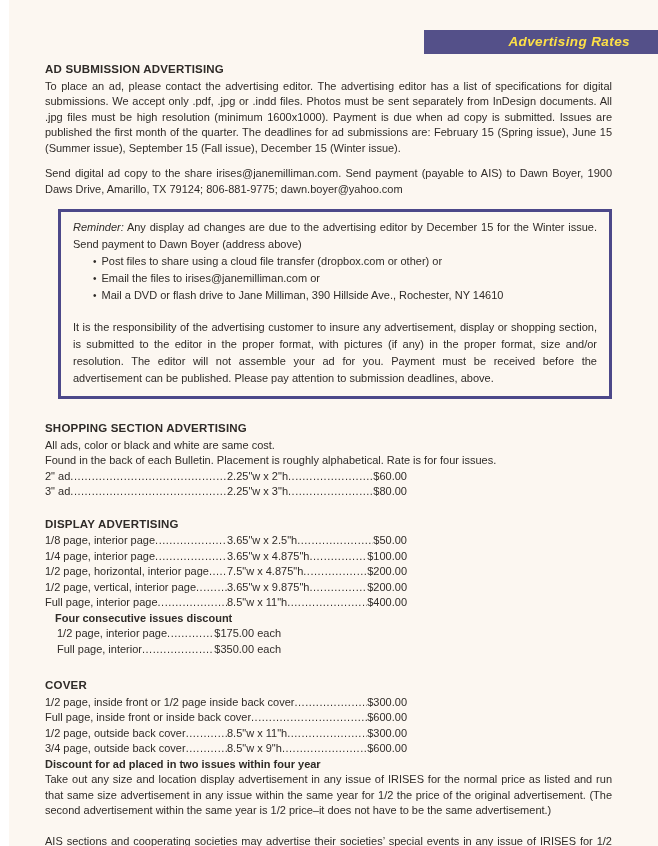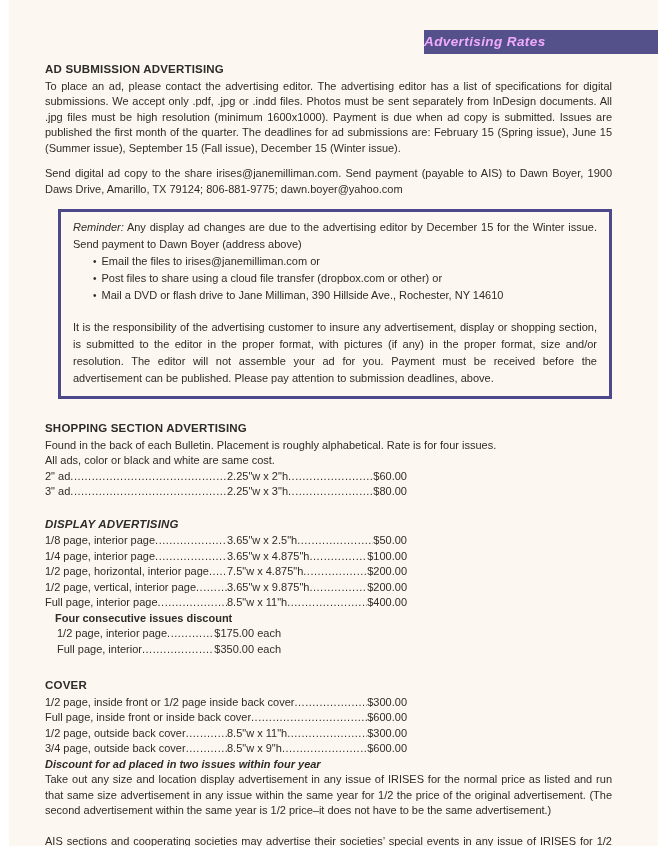--- a/index.html
+++ b/index.html
@@ -7,23 +7,23 @@
   body {
     margin:0; width:658px; height:846px; position:relative;
     background:#fcf7f1; color:#2f2b28;
     font-family:"Liberation Sans", sans-serif;
     font-size:11px; line-height:15.5px;
     overflow:hidden;
   }
   .edge-left { position:absolute; left:0; top:0; width:9px; height:100%; background:#ffffff; }
   .banner {
     position:absolute; top:30px; right:0; width:234px; height:24px;
-    background:#545089; color:#f0abfc;
+    background:#545089; color:#fde047;
     font-style:italic; font-weight:bold; font-size:13.5px; line-height:24px;
-    text-align:left; padding-right:28px; box-sizing:border-box; letter-spacing:0.4px;
+    text-align:right; padding-right:28px; box-sizing:border-box; letter-spacing:0.4px;
   }
   .content { position:absolute; top:62px; left:45px; width:567px; }
   .sec-heading { font-size:11.5px; font-weight:bold; letter-spacing:0.2px; margin:0 0 1px 0; }
   p { margin:0 0 10px 0; text-align:justify; }
   .box {
     border:3px solid #4c4889;
     margin:12px 0 22px 13px;
     padding:7px 12px 9px 12px;
     line-height:17px;
   }
@@ -35,21 +35,21 @@
   .i { font-style:italic; }
   .plain-line { margin:0; }
   .rrow, .rrow-simple { display:flex; width:362px; align-items:baseline; }
   .g1 { flex:0 0 182px; display:flex; overflow:hidden; align-items:baseline; }
   .g2 { flex:1 1 auto; display:flex; overflow:hidden; align-items:baseline; }
   .lbl, .size, .price { flex:0 0 auto; white-space:nowrap; }
   .dots { flex:1 1 0px; overflow:hidden; white-space:nowrap; }
   .dots::after { content:"...................................................................................................................."; letter-spacing:0.5px; }
   .sub-head { font-weight:bold; margin:0 0 0 10px; }
   .drow { display:flex; width:224px; margin-left:12px; align-items:center; }
-  .mt17 { margin-top:17px;font-style:italic; }
+  .mt17 { margin-top:17px; }
   .mt21 { margin-top:21px; }
   .bold-head { font-weight:bold; margin:0; }
   .gap15 { margin-top:15px; }
   .footer {
     position:absolute; left:45px; right:46px; top:808px;
     display:flex; align-items:baseline; color:#555190; font-size:12.5px;margin-top:44px;
   }
   .f-left  { flex:1; text-align:left; }
   .f-center{ flex:1; text-align:center; font-weight:bold; font-style:italic; font-size:13px; }
   .f-right { flex:1; text-align:right; font-weight:bold; font-style:italic; }
@@ -63,30 +63,30 @@
 
 <div class="content">
 
   <div class="sec-heading">AD SUBMISSION ADVERTISING</div>
   <p><span>To place an ad, please contact the advertising editor. The advertising editor has a list of specifications for digital submissions. We accept only .pdf, .jpg or .indd files. Photos must be sent separately from InDesign documents. All .jpg files must be high resolution (minimum 1600x1000). Payment is due when ad copy is submitted. Issues are published the first month of the quarter. The deadlines for ad submissions are: </span><span class="b">February 15</span><span> (Spring issue), </span><span class="b">June 15</span><span> (Summer issue), </span><span class="b">September 15</span><span> (Fall issue), </span><span class="b">December 15</span><span> (Winter issue).</span></p>
   <p><span>Send digital ad copy to the share </span><span class="b">irises@janemilliman.com</span><span>. Send payment (payable to AIS) to </span><span class="b">Dawn Boyer, 1900 Daws Drive, Amarillo, TX 79124; 806-881-9775; dawn.boyer@yahoo.com</span></p>
 
   <div class="box">
     <p><span class="b i">Reminder:</span><span> Any display ad changes are due to the advertising editor by </span><span class="b">December 15</span><span> for the Winter issue. Send payment to Dawn Boyer (address above)</span></p>
     <ul>
+      <li><span>Post files to share using a cloud file transfer (dropbox.com or other) or</span></li>
       <li><span>Email the files to </span><span class="b">irises@janemilliman.com</span><span> or</span></li>
-      <li><span>Post files to share using a cloud file transfer (dropbox.com or other) or</span></li>
       <li><span>Mail a DVD or flash drive to </span><span class="b">Jane Milliman, 390 Hillside Ave., Rochester, NY 14610</span></li>
     </ul>
     <p class="box-para2">It is the responsibility of the advertising customer to insure any advertisement, display or shopping section, is submitted to the editor in the proper format, with pictures (if any) in the proper format, size and/or resolution. The editor will not assemble your ad for you. Payment must be received before the advertisement can be published. Please pay attention to submission deadlines, above.</p>
   </div>
 
   <div class="sec-heading">SHOPPING SECTION ADVERTISING</div>
+  <div class="plain-line">All ads, color or black and white are same cost.</div>
   <div class="plain-line">Found in the back of each Bulletin. Placement is roughly alphabetical. Rate is for four issues.</div>
-  <div class="plain-line">All ads, color or black and white are same cost.</div>
 
   <div class="rrow">
     <span class="g1">
         <span class="lbl">2" ad</span>
         <span class="dots"></span>
       </span>
     <span class="g2">
         <span class="size">2.25"w x 2"h</span>
         <span class="dots"></span>
       </span>

